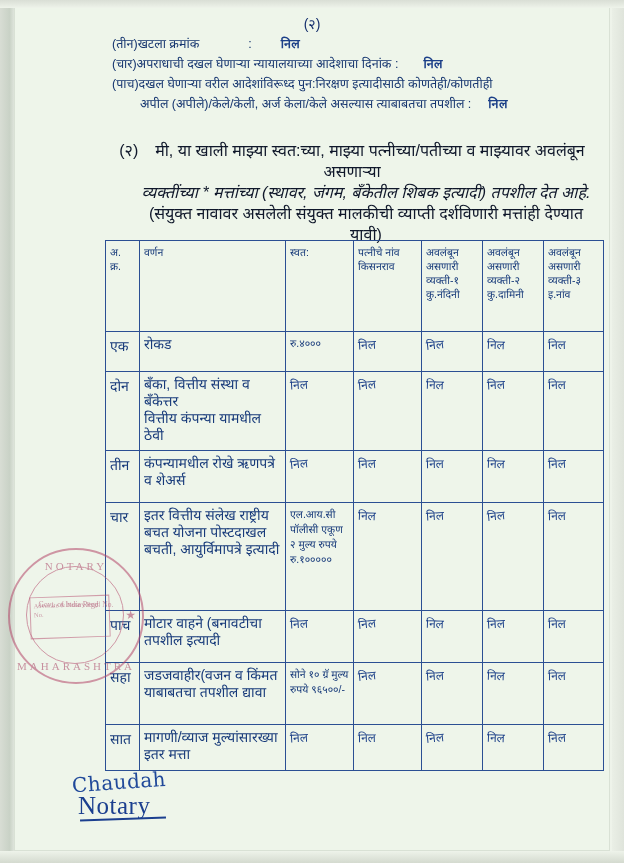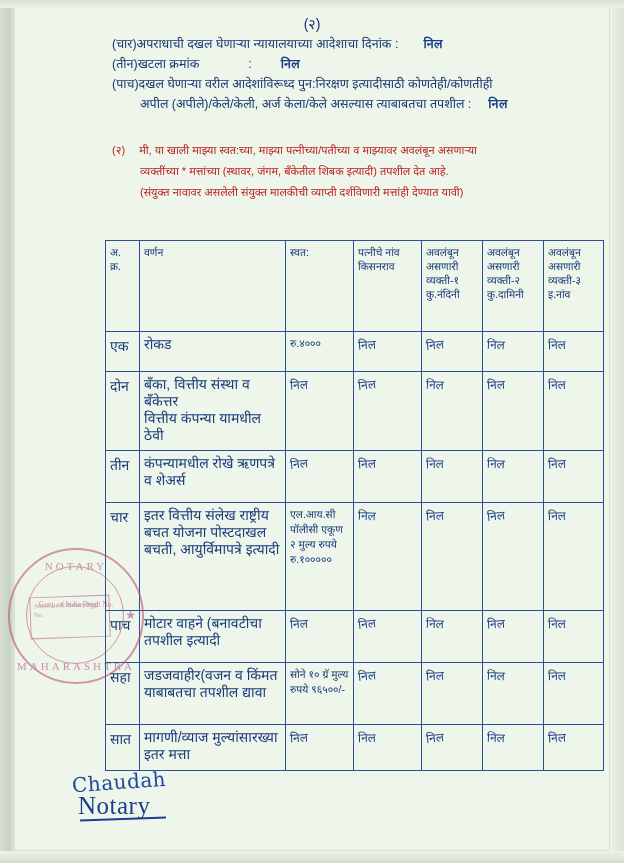--- a/index.html
+++ b/index.html
@@ -83,26 +83,27 @@
     font-family: "DejaVu Sans", sans-serif;
     color: #1b3f88;
     font-weight: bold;
     letter-spacing: 0.5px;
   }
   .mid-block {
     position: absolute;
     left: 112px;
     top: 140px;
     width: 480px;
-    font-size: 11px;
+    font-size: 16px;
     line-height: 21px;
-    color: #b91c1c;
+    color: #0f172a;
+    text-align: center;
   }
   .mid-block .p1 { padding-left: 0px; }
-  .mid-block .p1b { padding-left: 28px; }
+  .mid-block .p1b { padding-left: 28px; font-style: italic; }
   .mid-block .p2 { padding-left: 0px; margin-top: 6px;}
   .mid-block .p2b { padding-left: 28px; }
 
   
   table.main {
     position: absolute;
     left: 105px;
     top: 240px;
     width: 498px;
     border-collapse: collapse;
@@ -259,29 +260,29 @@
   <div class="edge-left"></div>
   <div class="edge-right"></div>
   <div class="paper"></div>
   <div class="edge-top"></div>
   <div class="edge-bottom"></div>
 
   <div class="page-num">(२)</div>
 
   <div class="top-block">
     <div class="line indent1">
-      <span>(चार)अपराधाची दखल घेणाऱ्या न्यायालयाच्या आदेशाचा दिनांक :</span>
-      <span style="display:inline-block;width:18px"></span>
-      <span class="fill">निल</span>
-    </div>
-    <div class="line indent1">
       <span>(तीन)खटला क्रमांक</span>
       <span style="display:inline-block;width:42px"></span>
       <span>:</span>
       <span style="display:inline-block;width:22px"></span>
+      <span class="fill">निल</span>
+    </div>
+    <div class="line indent1">
+      <span>(चार)अपराधाची दखल घेणाऱ्या न्यायालयाच्या आदेशाचा दिनांक :</span>
+      <span style="display:inline-block;width:18px"></span>
       <span class="fill">निल</span>
     </div>
     <div class="line indent1">
       <span>(पाच)दखल घेणाऱ्या वरील आदेशांविरूध्द पुन:निरक्षण इत्यादीसाठी कोणतेही/कोणतीही</span>
     </div>
     <div class="line indent2">
       <span>अपील (अपीले)/केले/केली, अर्ज केला/केले असल्यास त्याबाबतचा तपशील :</span>
       <span style="display:inline-block;width:10px"></span>
       <span class="fill">निल</span>
     </div>

